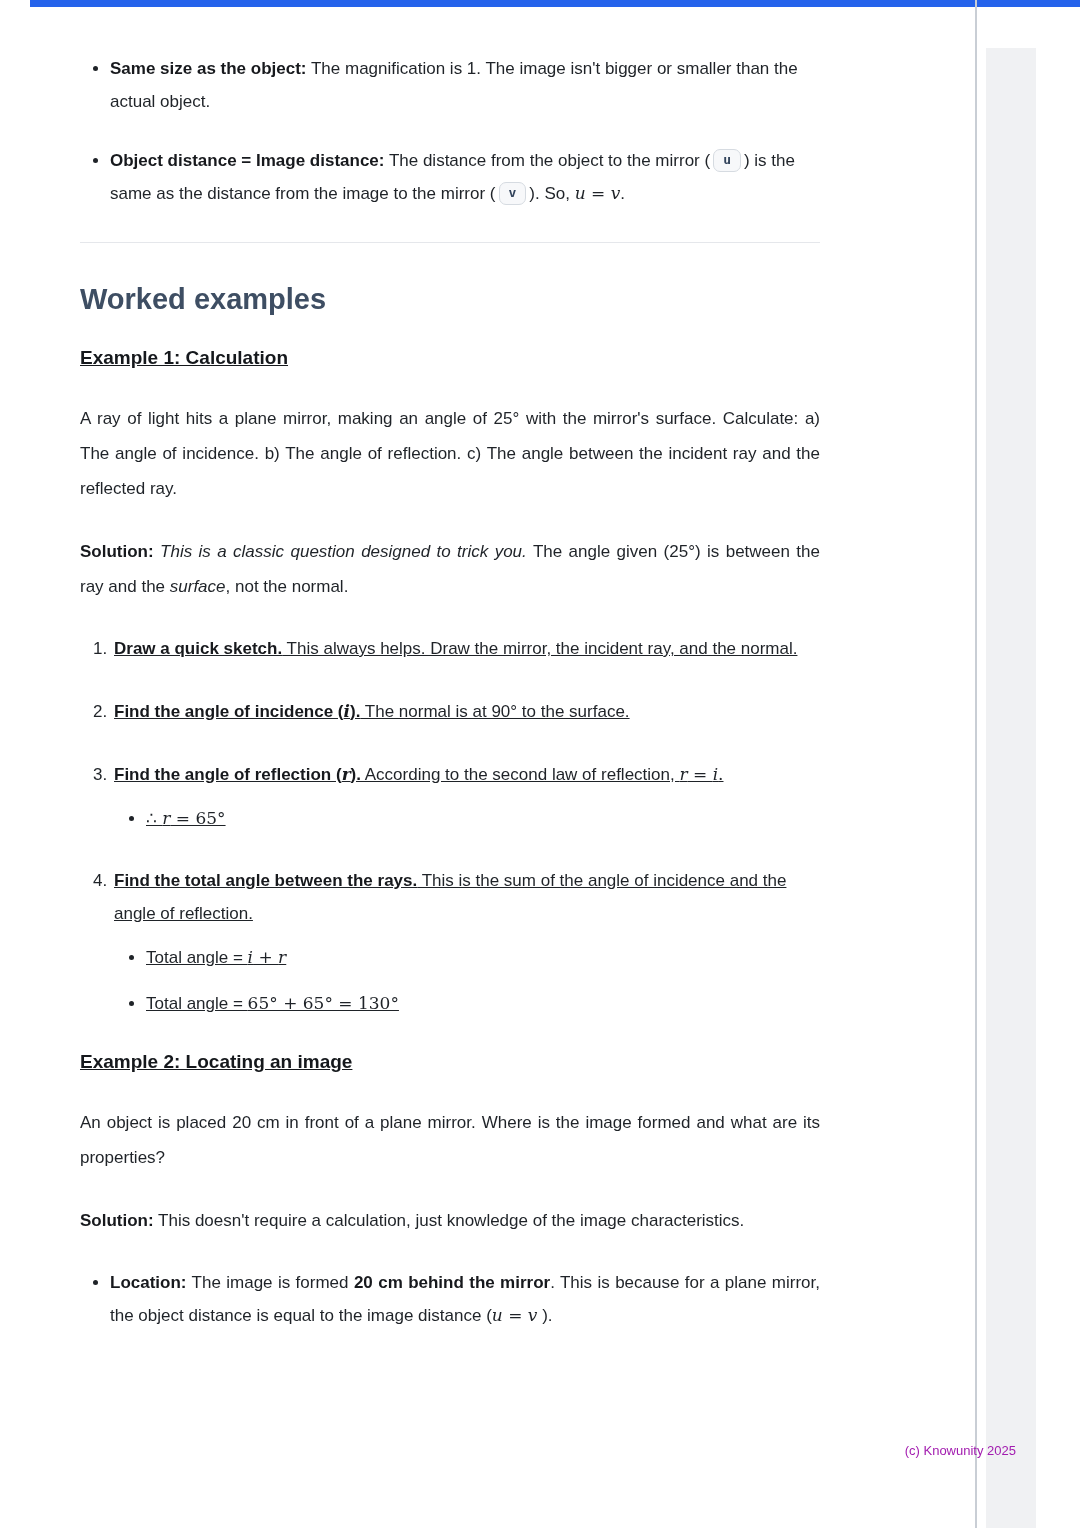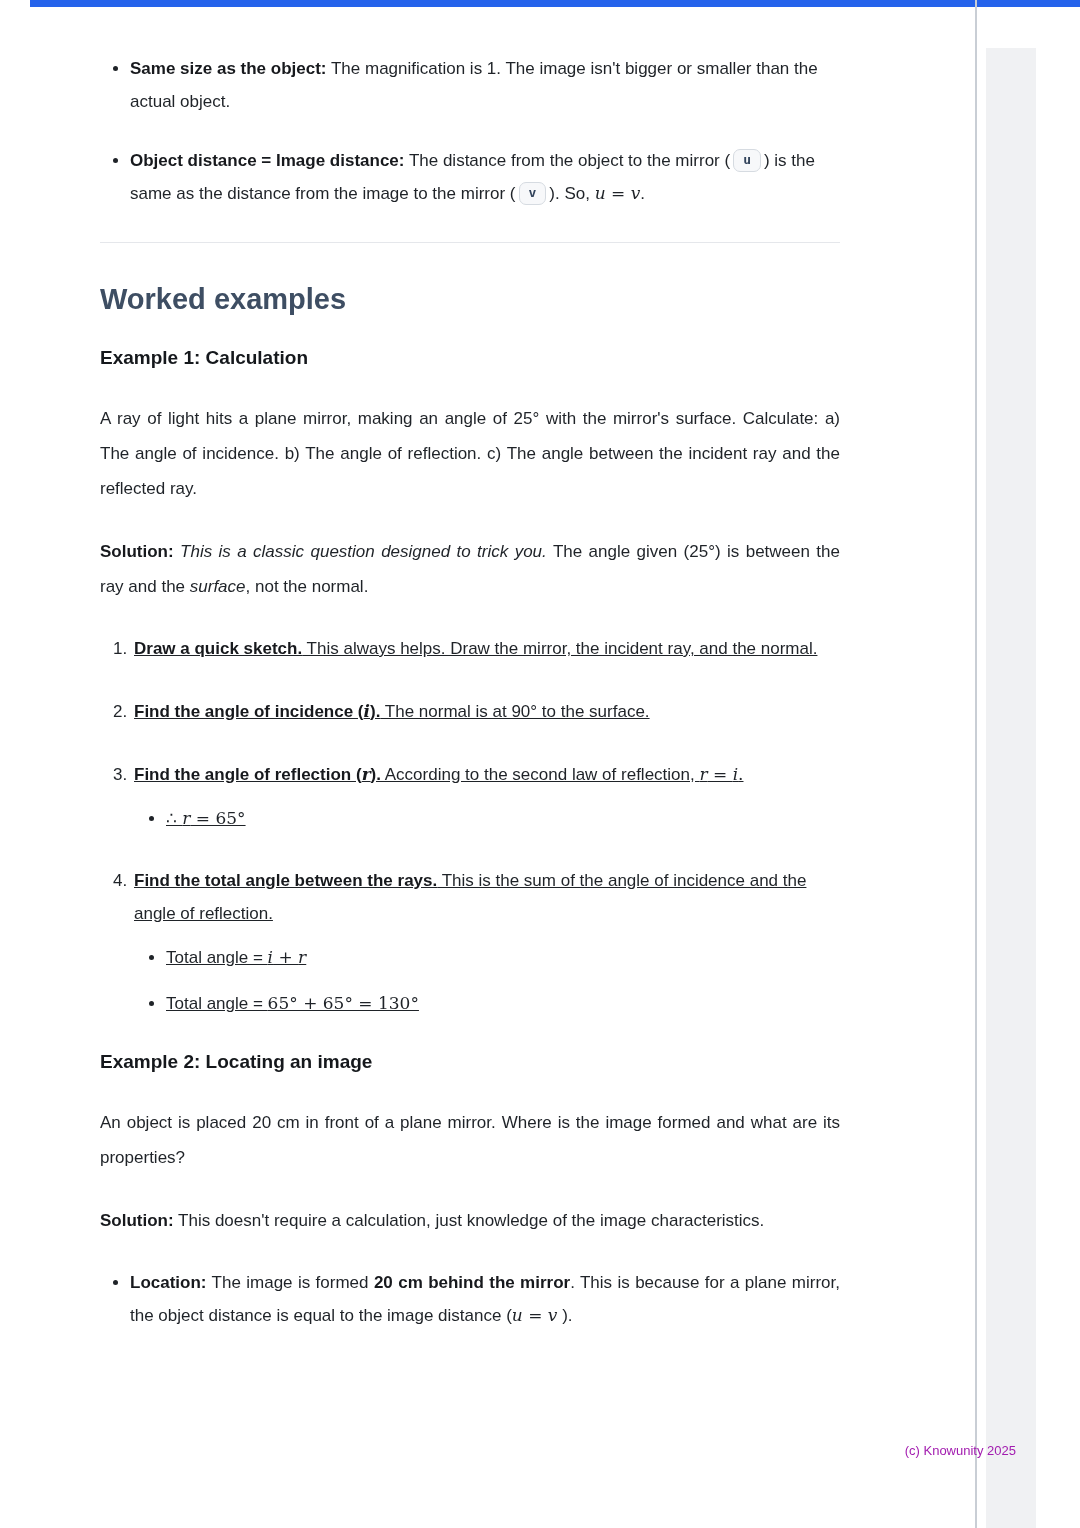--- a/index.html
+++ b/index.html
@@ -19,38 +19,38 @@
   }
   .scroll-line {
     position: absolute; top: 0; bottom: 0; left: 975px; width: 2px;
     background: #c9ced5;
   }
   .scroll-track {
     position: absolute; top: 48px; bottom: 0; left: 986px; width: 50px;
     background: #f0f1f3;
   }
   .content {
-    position: absolute; left: 100px; top: 44px; width: 740px;
+    position: absolute; left: 80px; top: 44px; width: 740px;
   }
   p { margin: 0 0 28px; line-height: 35px; }
   .justify { text-align: justify; }
   strong { font-weight: 700; color: #17191d; }
   ul.top-list { margin: 8px 0 0; padding: 0 0 0 30px; }
   ul.top-list > li { margin-bottom: 26px; line-height: 33px; }
   hr.divider {
     border: none; border-top: 1px solid #e5e7eb;
     margin: 32px 0 0;
   }
   h2.section-title {
     font-size: 29px; font-weight: 700; color: #3e4e63;
     margin: 38px 0 28px; line-height: 36px;
   }
   h3.example-title {
     font-size: 19px; font-weight: 700; color: #15181c;
-    margin: 0 0 30px; line-height: 26px;
+    margin: 0 0 30px; line-height: 26px; text-decoration: underline;
   }
   ol.steps { margin: 4px 0 26px; padding: 0 0 0 32px; }
   ol.steps > li { margin-bottom: 30px; line-height: 33px; padding-left: 2px; text-decoration: underline; }
   ul.sub { list-style: disc; margin: 12px 0 0; padding: 0 0 0 32px; }
   ul.sub > li { margin-bottom: 15px; line-height: 30px; }
   ul.loc-list { margin: 10px 0 0; padding: 0 0 0 30px; }
   ul.loc-list > li { margin-bottom: 26px; line-height: 33px; }
   .math { font-family: "DejaVu Serif", "Liberation Serif", serif; font-size: 17px; }
   .mvar { font-family: "DejaVu Serif", "Liberation Serif", serif; font-style: italic; }
   .mbold { font-weight: 700; }

